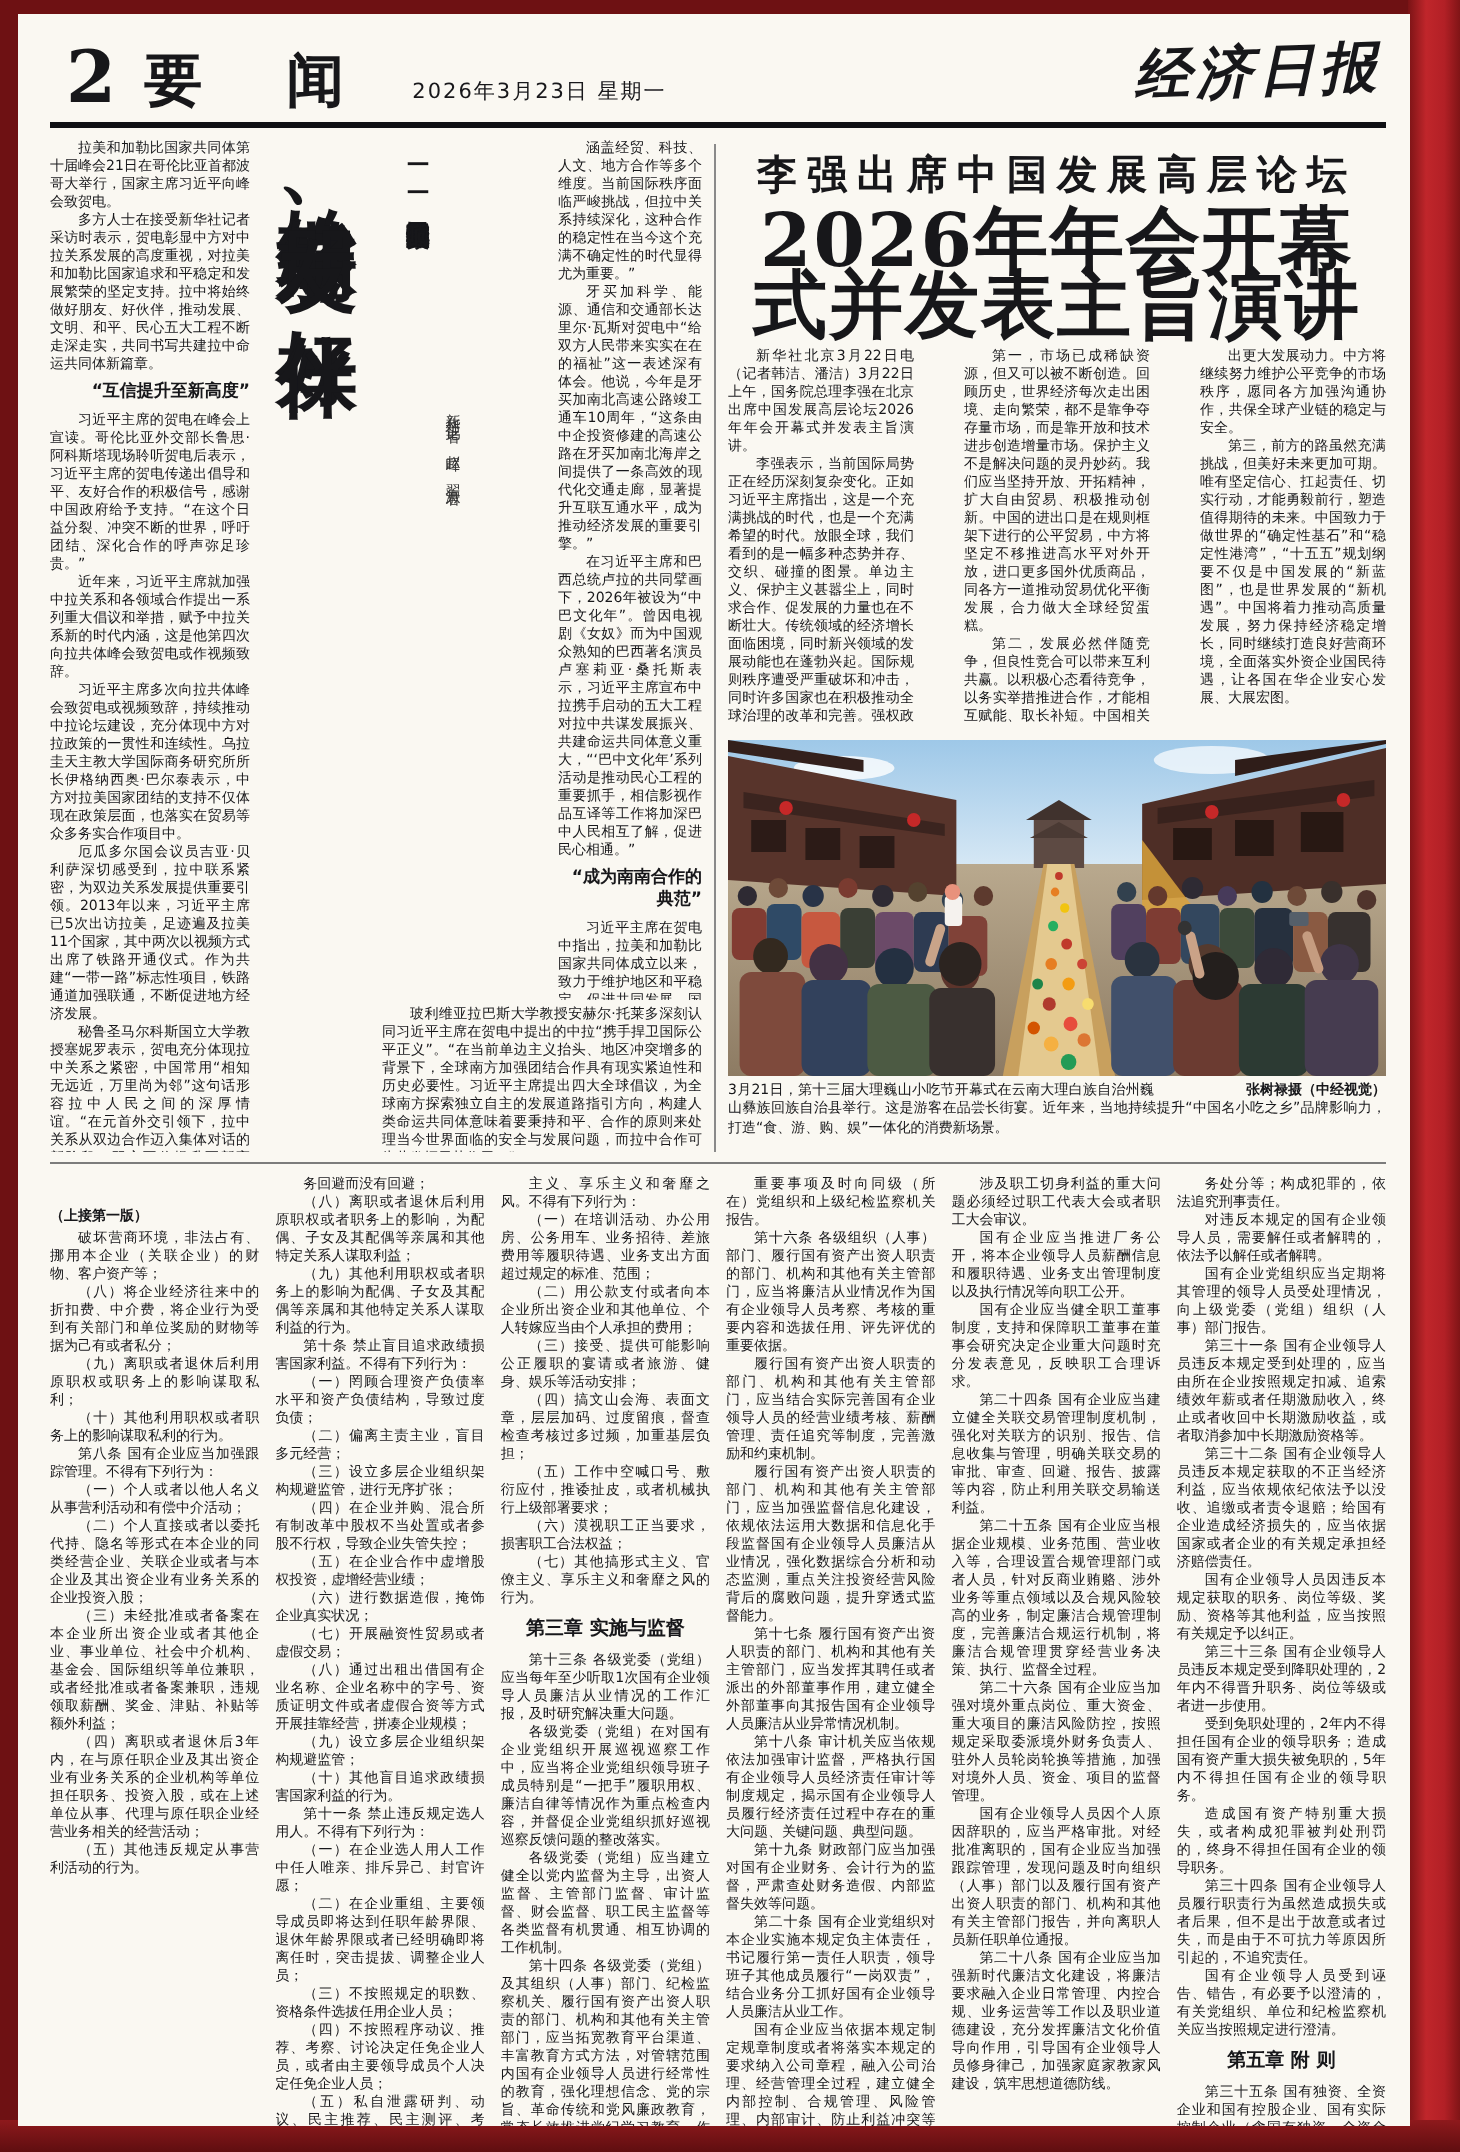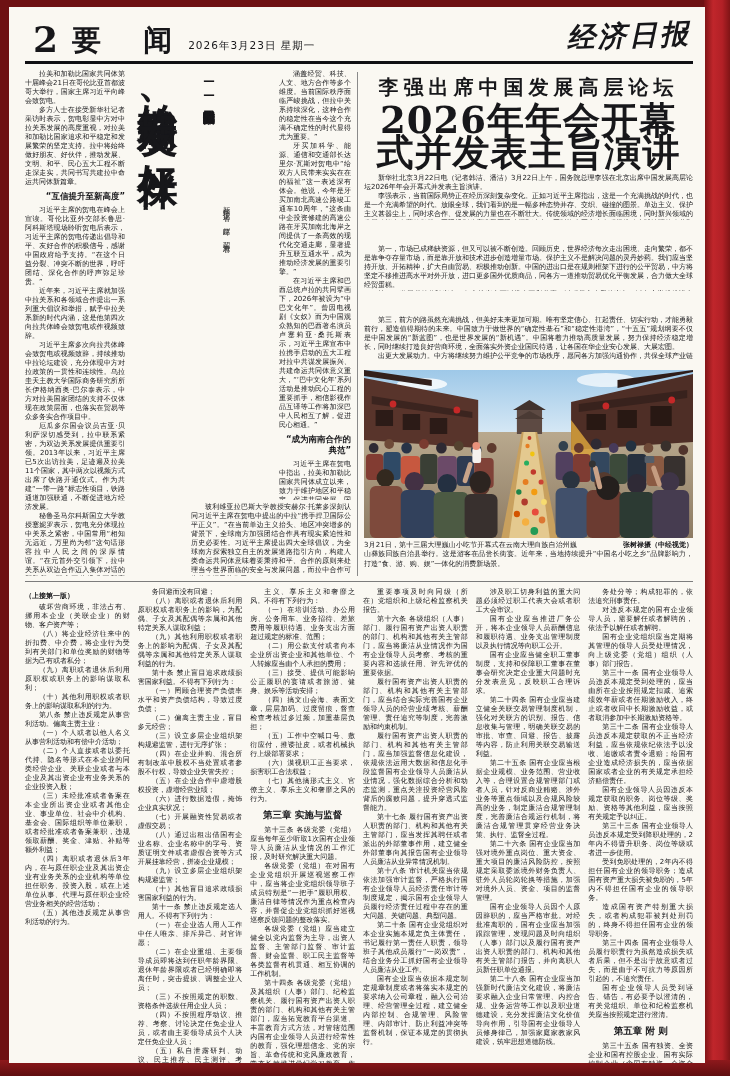--- a/index.html
+++ b/index.html
@@ -15,29 +15,29 @@
     background:linear-gradient(0deg,#5f0e10,#8e191c);}
   .page{
     position:absolute;left:9px;top:7px;right:25px;bottom:13px;
     background:#faf8f2;color:#17171a;padding:6px 12px 4px 16px;
     box-sizing:border-box;overflow:hidden;
   }
   
   .hdr{display:flex;align-items:flex-end;height:44px;position:relative;}
   .hdr-num{font-size:36px;font-weight:900;font-family:"DejaVu Serif","Liberation Serif",serif;line-height:1;margin:0 14px 0 8px;}
   .hdr-section{font-size:29px;font-weight:900;letter-spacing:16px;line-height:1.1;font-family:"DejaVu Serif","Liberation Serif",serif;}
-  .hdr-date{font-size:10.5px;padding-bottom:4px;letter-spacing:1px;}
+  .hdr-date{font-size:10.5px;margin-left:18px;padding-bottom:4px;letter-spacing:1px;}
   .hdr-masthead{position:absolute;right:2px;bottom:2px;font-family:"DejaVu Serif","Liberation Serif",serif;
     font-size:28px;font-weight:bold;font-style:italic;letter-spacing:3px;transform:rotate(-2deg);}
   .hdr-rule{height:3px;background:#101014;margin-top:4px;}
   
   .t-p{margin:0;text-indent:14px;font-size:7px;line-height:9px;text-align:justify;}
   .t-sub{margin:4px 0;font-size:8.5px;font-weight:900;text-align:right;line-height:11px;}
   .t-chap{margin:5px 0;font-size:9.5px;font-weight:900;text-align:center;line-height:12px;}
-  .t-note{margin:4px 0 2px 0;font-size:7px;line-height:9px;font-weight:bold;}
+  .t-note{margin:16px 0 2px 0;font-size:7px;line-height:9px;font-weight:bold;}
   
   .main{display:flex;margin-top:6px;height:506px;}
   .vdiv{width:1px;background:#8a8a8a;margin:2px 6px 0 6px;}
   
   .left-art{width:326px;flex:none;display:grid;
     grid-template-columns:100px 66px 24px 16px 1fr;
     grid-template-rows:430px 1fr;column-gap:0;}
   .la-col1{grid-row:1/3;grid-column:1;overflow:hidden;}
   .la-headline{grid-row:1;grid-column:2;writing-mode:vertical-rl;text-orientation:upright;
     font-size:40px;font-weight:900;line-height:1;letter-spacing:3px;
@@ -46,21 +46,21 @@
     font-size:11.5px;font-weight:bold;line-height:1.05;margin-top:4px;}
   .la-byline{grid-row:1;grid-column:4;writing-mode:vertical-rl;text-orientation:upright;
     font-size:7.5px;color:#333;margin-top:130px;letter-spacing:2px;}
   .la-col2{grid-row:1;grid-column:5;overflow:hidden;margin-left:48px;}
   .la-bottom{grid-row:2;grid-column:3/6;overflow:hidden;padding-top:3px;}
   
   .right-art{flex:1;display:flex;flex-direction:column;overflow:hidden;}
   .ra-hl{text-align:center;font-family:"DejaVu Serif","Liberation Serif",serif;}
   .ra-hl-1{font-size:20px;font-weight:900;letter-spacing:5px;line-height:30px;margin:2px 0 0;}
   .ra-hl-2{font-size:37px;font-weight:900;letter-spacing:1px;line-height:32px;margin:2px 0 6px;}
-  .ra-cols{display:flex;gap:25px;height:196px;overflow:hidden;flex-direction:column;}
+  .ra-cols{display:flex;gap:25px;height:196px;overflow:hidden;}
   .ra-col{flex:1;overflow:hidden;}
   .photo-wrap{margin-top:8px;}
   .photo{width:100%;height:168px;display:block;background:#cfd8df;}
   .caption{margin-top:3px;font-size:7px;line-height:9.5px;text-align:justify;position:relative;}
   .caption .credit{float:right;font-weight:bold;margin-left:46px;}
   
   .doc-rule{height:1px;background:#7c7c7c;margin:5px 0 6px;}
   .doc{display:flex;gap:8px;height:478px;overflow:hidden;}
   .doc-col{flex:1;overflow:hidden;}
 </style>
@@ -116,22 +116,22 @@
       <div class="ra-cols">
         <div class="ra-col">
             <p class="t-p">新华社北京3月22日电（记者韩洁、潘洁）3月22日上午，国务院总理李强在北京出席中国发展高层论坛2026年年会开幕式并发表主旨演讲。</p>
             <p class="t-p">李强表示，当前国际局势正在经历深刻复杂变化。正如习近平主席指出，这是一个充满挑战的时代，也是一个充满希望的时代。放眼全球，我们看到的是一幅多种态势并存、交织、碰撞的图景。单边主义、保护主义甚嚣尘上，同时求合作、促发展的力量也在不断壮大。传统领域的经济增长面临困境，同时新兴领域的发展动能也在蓬勃兴起。国际规则秩序遭受严重破坏和冲击，同时许多国家也在积极推动全球治理的改革和完善。强权政治大行其道、肆意妄为，同时捍卫公平正义的呼声也在日益高涨。这些现象深层次反映的是思想观念的冲突，从经济发展角度看，主要是如何看待市场、看待发展、看待未来的问题。这里我愿分享三点想法。</p>
           </div>
         <div class="ra-col">
             <p class="t-p">第一，市场已成稀缺资源，但又可以被不断创造。回顾历史，世界经济每次走出困境、走向繁荣，都不是靠争夺存量市场，而是靠开放和技术进步创造增量市场。保护主义不是解决问题的灵丹妙药。我们应当坚持开放、开拓精神，扩大自由贸易、积极推动创新。中国的进出口是在规则框架下进行的公平贸易，中方将坚定不移推进高水平对外开放，进口更多国外优质商品，同各方一道推动贸易优化平衡发展，合力做大全球经贸蛋糕。</p>
             <p class="t-p">第二，发展必然伴随竞争，但良性竞合可以带来互利共赢。以积极心态看待竞争，以务实举措推进合作，才能相互赋能、取长补短。中国相关产业的竞争优势不是靠补贴和保护取得的，而是来自于坚持不懈深化改革、深入推进创新驱动发展。最关键的还是中国人民、中国企业勤奋努力。我们反对无序、非理性的恶性竞争，但在市场经济条件下，良性的竞争能够激发</p>
           </div>
         <div class="ra-col">
+            <p class="t-p">出更大发展动力。中方将继续努力维护公平竞争的市场秩序，愿同各方加强沟通协作，共保全球产业链的稳定与安全。</p>
             <p class="t-p">第三，前方的路虽然充满挑战，但美好未来更加可期。唯有坚定信心、扛起责任、切实行动，才能勇毅前行，塑造值得期待的未来。中国致力于做世界的“确定性基石”和“稳定性港湾”，“十五五”规划纲要不仅是中国发展的“新蓝图”，也是世界发展的“新机遇”。中国将着力推动高质量发展，努力保持经济稳定增长，同时继续打造良好营商环境，全面落实外资企业国民待遇，让各国在华企业安心发展、大展宏图。</p>
-            <p class="t-p">出更大发展动力。中方将继续努力维护公平竞争的市场秩序，愿同各方加强沟通协作，共保全球产业链的稳定与安全。</p>
           </div>
       </div>
 
       <div class="photo-wrap">
         <svg class="photo" viewBox="0 0 340 168" preserveAspectRatio="none">
           <defs>
             <linearGradient id="sky" x1="0" y1="0" x2="0" y2="1">
               <stop offset="0" stop-color="#9ec8e8"></stop>
                 <stop offset="1" stop-color="#dcebf6"></stop>
             </linearGradient>
@@ -257,21 +257,21 @@
 
   <div class="doc-rule"></div>
 
   <div class="doc">
     <div class="doc-col">
         <p class="t-note">（上接第一版）</p>
         <p class="t-p">破坏营商环境，非法占有、挪用本企业（关联企业）的财物、客户资产等；</p>
         <p class="t-p">（八）将企业经济往来中的折扣费、中介费，将企业行为受到有关部门和单位奖励的财物等据为己有或者私分；</p>
         <p class="t-p">（九）离职或者退休后利用原职权或职务上的影响谋取私利；</p>
         <p class="t-p">（十）其他利用职权或者职务上的影响谋取私利的行为。</p>
-        <p class="t-p">第八条 禁止违反规定从事营利活动。偏离主责主业：</p>
+        <p class="t-p">第八条 国有企业应当加强跟踪管理。不得有下列行为：</p>
         <p class="t-p">（一）个人或者以他人名义从事营利活动和有偿中介活动；</p>
         <p class="t-p">（二）个人直接或者以委托代持、隐名等形式在本企业的同类经营企业、关联企业或者与本企业及其出资企业有业务关系的企业投资入股；</p>
         <p class="t-p">（三）未经批准或者备案在本企业所出资企业或者其他企业、事业单位、社会中介机构、基金会、国际组织等单位兼职，或者经批准或者备案兼职，违规领取薪酬、奖金、津贴、补贴等额外利益；</p>
         <p class="t-p">（四）离职或者退休后3年内，在与原任职企业及其出资企业有业务关系的企业机构等单位担任职务、投资入股，或在上述单位从事、代理与原任职企业经营业务相关的经营活动；</p>
         <p class="t-p">（五）其他违反规定从事营利活动的行为。</p>
       </div>
     <div class="doc-col">
         <p class="t-p">务回避而没有回避；</p>
         <p class="t-p">（八）离职或者退休后利用原职权或者职务上的影响，为配偶、子女及其配偶等亲属和其他特定关系人谋取利益；</p>
         <p class="t-p">（九）其他利用职权或者职务上的影响为配偶、子女及其配偶等亲属和其他特定关系人谋取利益的行为。</p>
@@ -308,20 +308,21 @@
         <p class="t-p">各级党委（党组）应当建立健全以党内监督为主导，出资人监督、主管部门监督、审计监督、财会监督、职工民主监督等各类监督有机贯通、相互协调的工作机制。</p>
         <p class="t-p">第十四条 各级党委（党组）及其组织（人事）部门、纪检监察机关、履行国有资产出资人职责的部门、机构和其他有关主管部门，应当拓宽教育平台渠道、丰富教育方式方法，对管辖范围内国有企业领导人员进行经常性的教育，强化理想信念、党的宗旨、革命传统和党风廉政教育，常态长效推进党纪学习教育、作风教育，深入开展警示教育。</p>
       </div>
     <div class="doc-col">
         <p class="t-p">重要事项及时向同级（所在）党组织和上级纪检监察机关报告。</p>
         <p class="t-p">第十六条 各级组织（人事）部门、履行国有资产出资人职责的部门、机构和其他有关主管部门，应当将廉洁从业情况作为国有企业领导人员考察、考核的重要内容和选拔任用、评先评优的重要依据。</p>
         <p class="t-p">履行国有资产出资人职责的部门、机构和其他有关主管部门，应当结合实际完善国有企业领导人员的经营业绩考核、薪酬管理、责任追究等制度，完善激励和约束机制。</p>
         <p class="t-p">履行国有资产出资人职责的部门、机构和其他有关主管部门，应当加强监督信息化建设，依规依法运用大数据和信息化手段监督国有企业领导人员廉洁从业情况，强化数据综合分析和动态监测，重点关注投资经营风险背后的腐败问题，提升穿透式监督能力。</p>
         <p class="t-p">第十七条 履行国有资产出资人职责的部门、机构和其他有关主管部门，应当发挥其聘任或者派出的外部董事作用，建立健全外部董事向其报告国有企业领导人员廉洁从业异常情况机制。</p>
         <p class="t-p">第十八条 审计机关应当依规依法加强审计监督，严格执行国有企业领导人员经济责任审计等制度规定，揭示国有企业领导人员履行经济责任过程中存在的重大问题、关键问题、典型问题。</p>
+        <p class="t-p">第十九条 财政部门应当加强对国有企业财务、会计行为的监督，严肃查处财务造假、内部监督失效等问题。</p>
         <p class="t-p">第二十条 国有企业党组织对本企业实施本规定负主体责任，书记履行第一责任人职责，领导班子其他成员履行“一岗双责”，结合业务分工抓好国有企业领导人员廉洁从业工作。</p>
         <p class="t-p">国有企业应当依据本规定制定规章制度或者将落实本规定的要求纳入公司章程，融入公司治理、经营管理全过程，建立健全内部控制、合规管理、风险管理、内部审计、防止利益冲突等监督机制，保证本规定的贯彻执行。</p>
       </div>
     <div class="doc-col">
         <p class="t-p">涉及职工切身利益的重大问题必须经过职工代表大会或者职工大会审议。</p>
         <p class="t-p">国有企业应当推进厂务公开，将本企业领导人员薪酬信息和履职待遇、业务支出管理制度以及执行情况等向职工公开。</p>
         <p class="t-p">国有企业应当健全职工董事制度，支持和保障职工董事在董事会研究决定企业重大问题时充分发表意见，反映职工合理诉求。</p>
         <p class="t-p">第二十四条 国有企业应当建立健全关联交易管理制度机制，强化对关联方的识别、报告、信息收集与管理，明确关联交易的审批、审查、回避、报告、披露等内容，防止利用关联交易输送利益。</p>
         <p class="t-p">第二十五条 国有企业应当根据企业规模、业务范围、营业收入等，合理设置合规管理部门或者人员，针对反商业贿赂、涉外业务等重点领域以及合规风险较高的业务，制定廉洁合规管理制度，完善廉洁合规运行机制，将廉洁合规管理贯穿经营业务决策、执行、监督全过程。</p>
         <p class="t-p">第二十六条 国有企业应当加强对境外重点岗位、重大资金、重大项目的廉洁风险防控，按照规定采取委派境外财务负责人、驻外人员轮岗轮换等措施，加强对境外人员、资金、项目的监督管理。</p>

